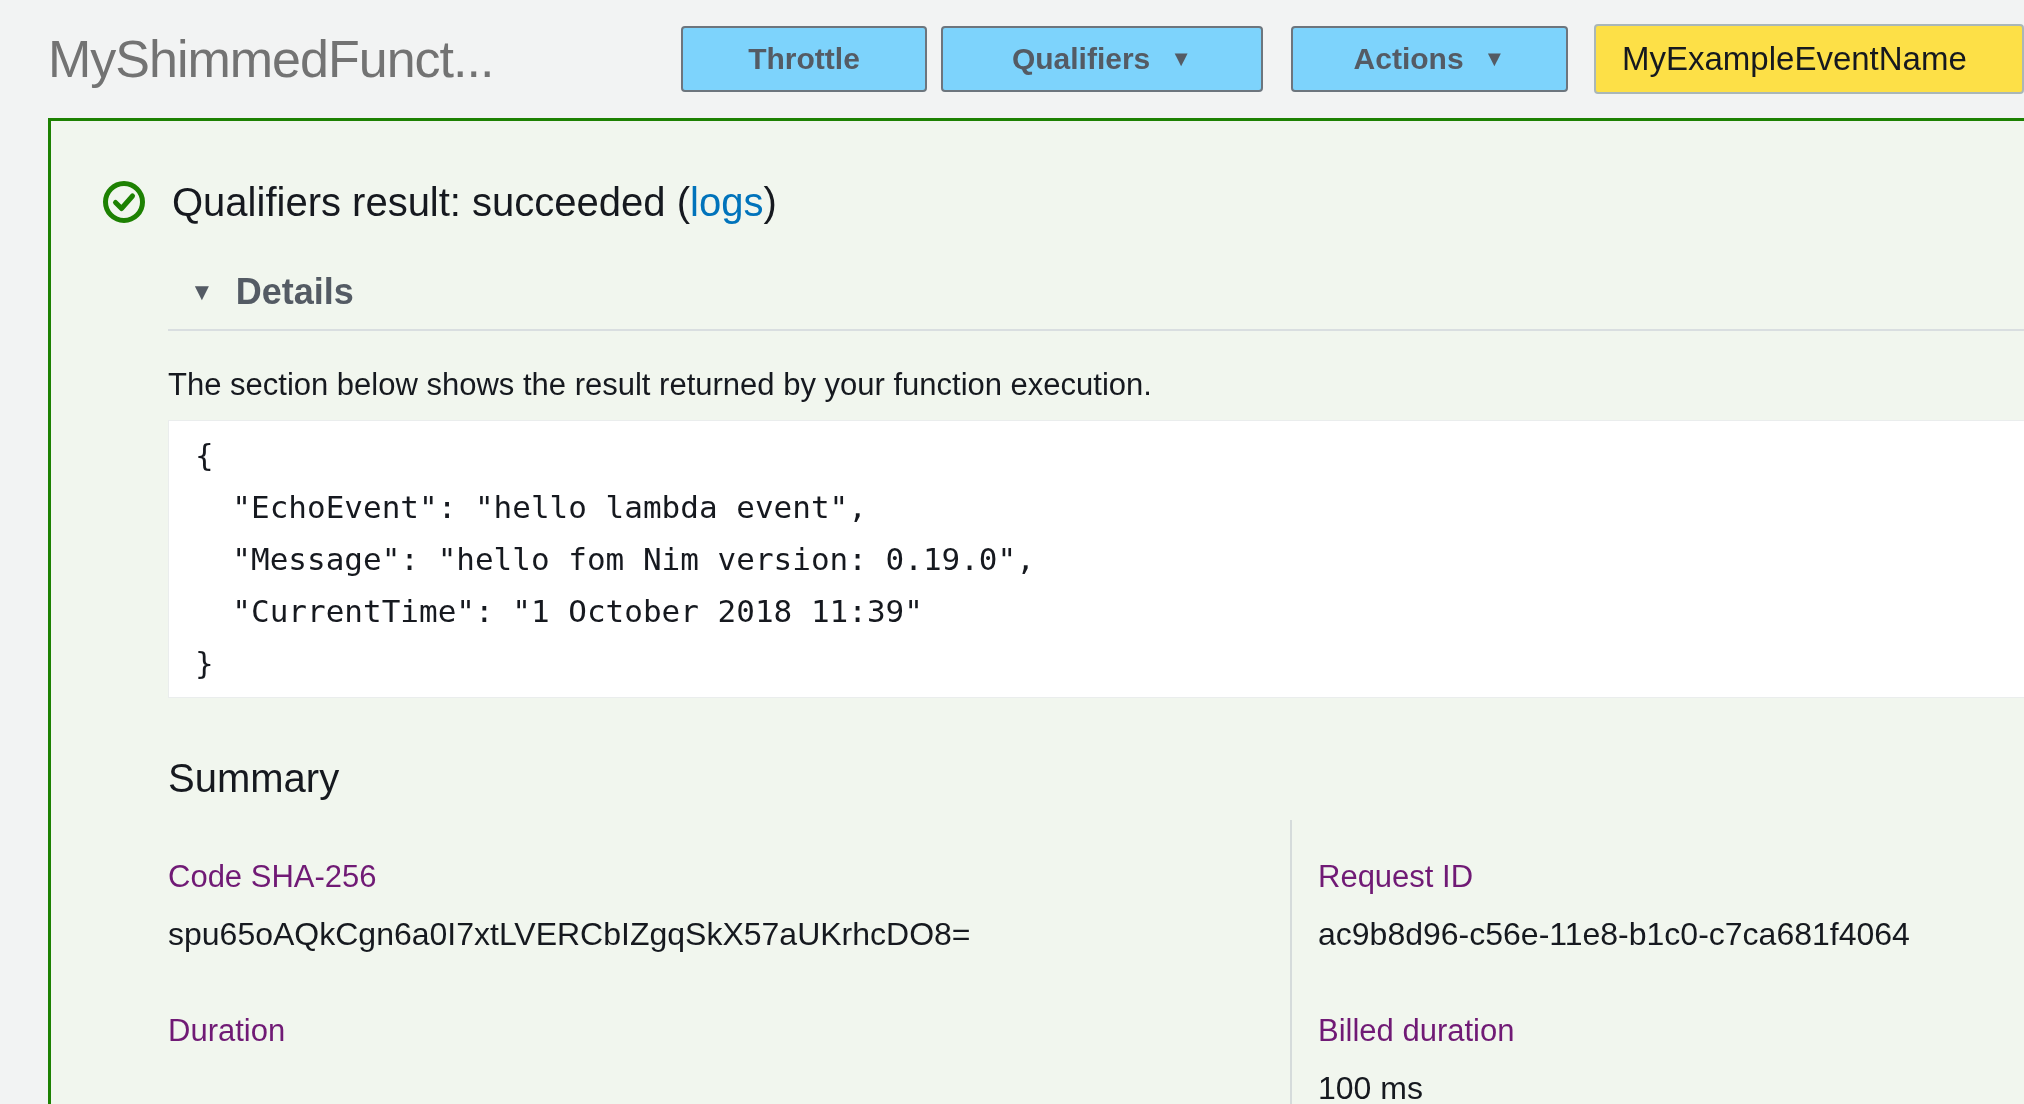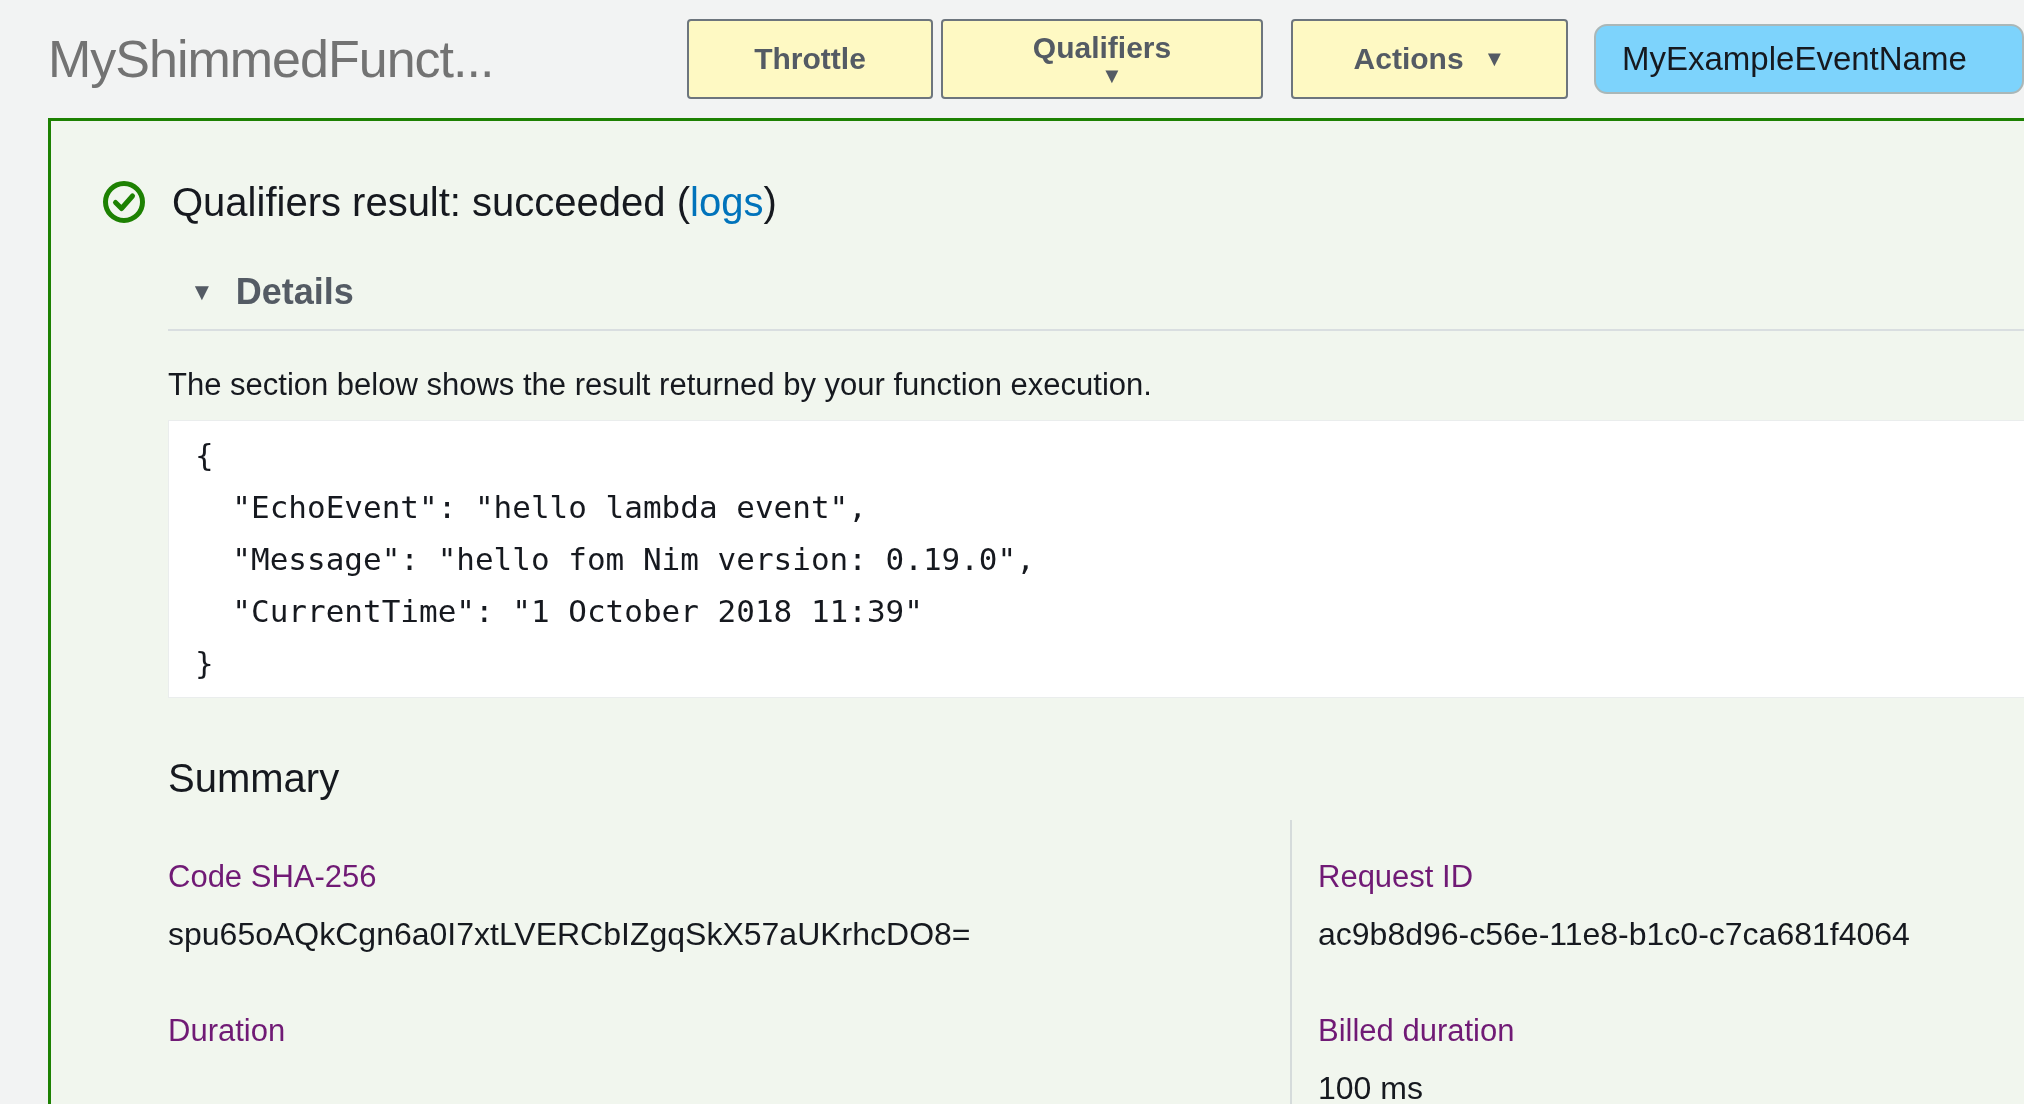--- a/index.html
+++ b/index.html
@@ -23,52 +23,52 @@
     margin: 0;
     width: 662px;
     font-size: 52px;
     font-weight: 400;
     color: #737373;
     white-space: nowrap;
     overflow: hidden;
     letter-spacing: -1px;
   }
   .btn {
-    height: 80px;
+    height: 66px;
     border: 2px solid #6d757d;
     border-radius: 4px;
-    background: #fef9c3;
+    background: #7dd3fc;
     color: #545b64;
     font-family: "Liberation Sans", sans-serif;
     font-weight: bold;
     font-size: 30px;
     display: flex;
     align-items: center;
     justify-content: center;
     padding: 0 36px;
     cursor: pointer;
     flex: none;
   }
   .btn-throttle   { margin-left: 14px; width: 246px; }
-  .btn-qualifiers { margin-left: 8px; width: 322px; flex-direction: column; }
+  .btn-qualifiers { margin-left: 14px; width: 322px; }
   .btn-actions    { margin-left: 28px; width: 277px; }
   .caret {
     font-size: 22px;
     margin-left: 20px;
     color: #545b64;
     line-height: 1;
   }
   .event-select {
     margin-left: 26px;
     height: 70px;
     width: 430px;
     flex: none;
     border: 2px solid #aab7b8;
-    border-radius: 13px;
-    background: #7dd3fc;
+    border-radius: 4px;
+    background: #fde047;
     color: #16191f;
     font-size: 33px;
     display: flex;
     align-items: center;
     padding-left: 26px;
     white-space: nowrap;
     overflow: hidden;
     cursor: pointer;
   }
 

